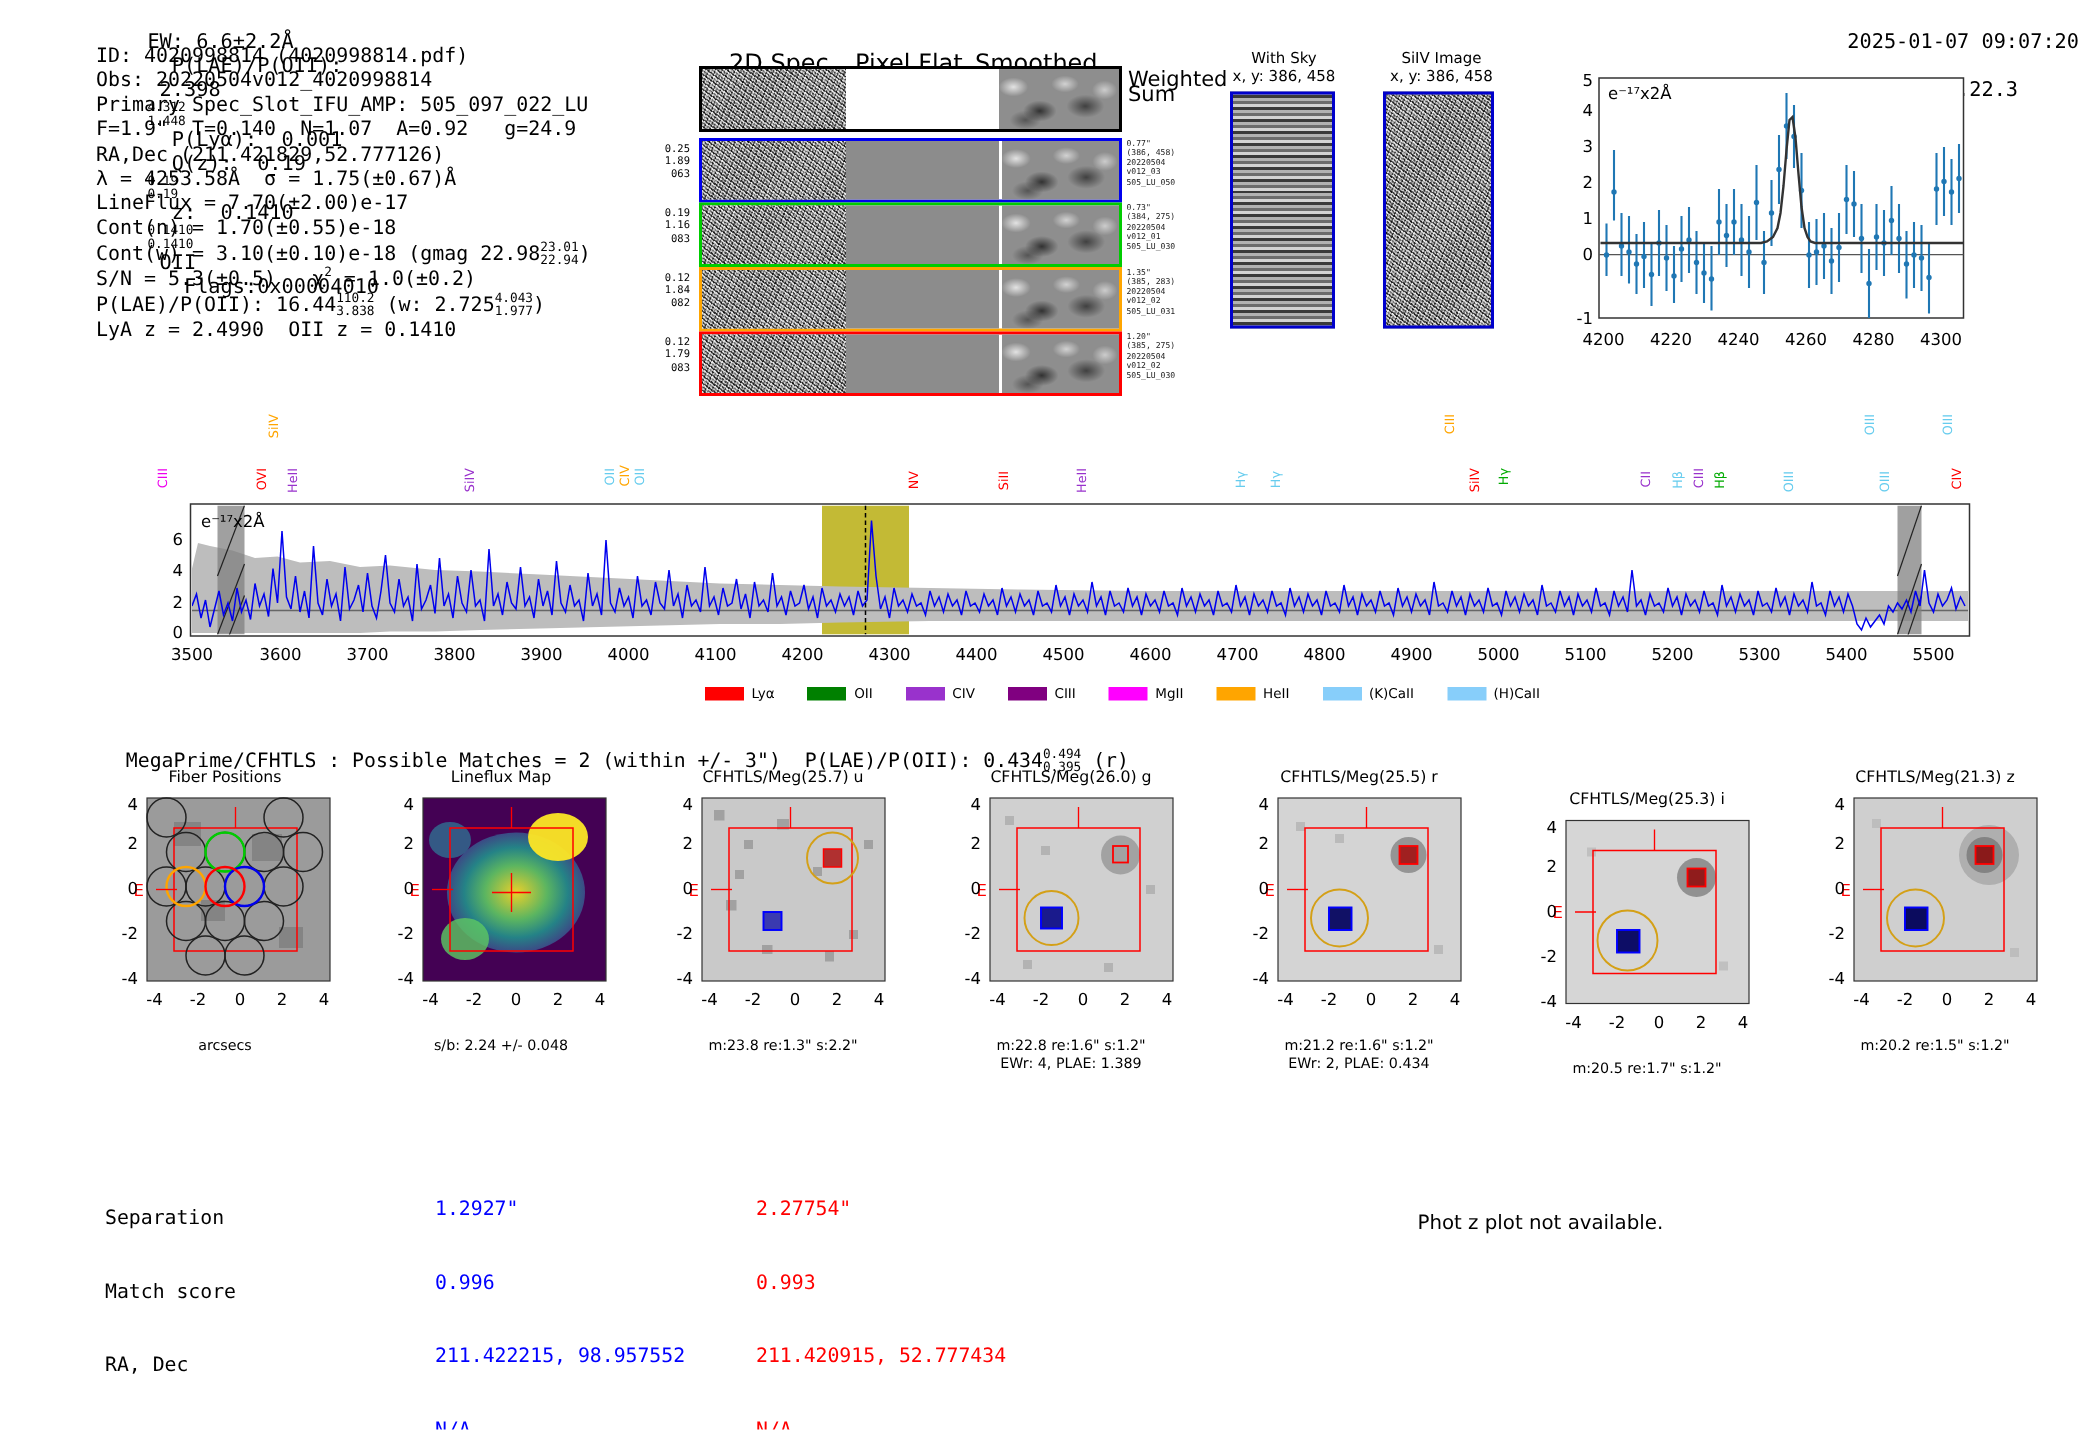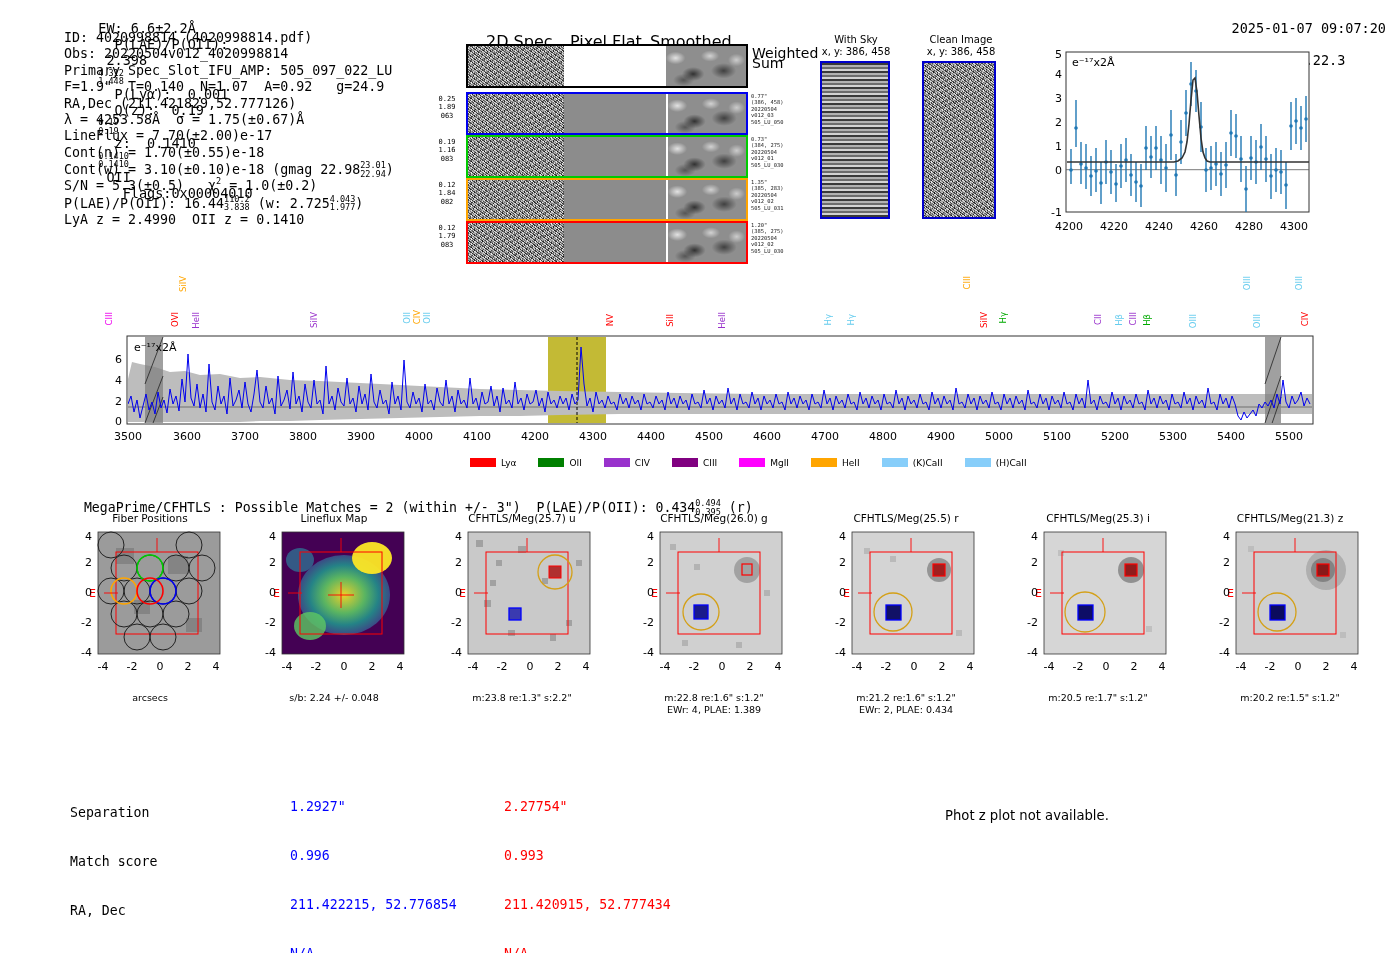--- a/index.html
+++ b/index.html
@@ -33,21 +33,21 @@
       repeating-linear-gradient(71deg, rgba(255,255,255,.3) 0 2px, rgba(0,0,0,.3) 2px 3px);}
   .smooth{background-color:#8e8e8e;
     background-image:
       radial-gradient(ellipse 14px 9px at 12% 30%, rgba(255,255,255,.75), rgba(255,255,255,0) 70%),
       radial-gradient(ellipse 16px 10px at 34% 70%, rgba(0,0,0,.65), rgba(0,0,0,0) 70%),
       radial-gradient(ellipse 13px 8px at 55% 25%, rgba(255,255,255,.6), rgba(255,255,255,0) 70%),
       radial-gradient(ellipse 18px 11px at 72% 62%, rgba(0,0,0,.55), rgba(0,0,0,0) 70%),
       radial-gradient(ellipse 12px 9px at 88% 35%, rgba(255,255,255,.55), rgba(255,255,255,0) 70%),
       radial-gradient(ellipse 15px 9px at 22% 85%, rgba(0,0,0,.4), rgba(0,0,0,0) 70%);}
   .flat-grey{background:#8c8c8c;}
-  .row-left{font-size:7px;line-height:8.4px;text-align:center;width:26px;}
+  .row-left{font-size:7px;line-height:8.4px;text-align:right;width:26px;}
   .row-right{font-size:5.4px;line-height:6.4px;color:#222;width:48px;}
 
   
   .cut-title{font-size:10px;text-align:center;line-height:12px;}
   .sky{background-color:#909090;
     background-image:repeating-linear-gradient(0deg,
       rgba(0,0,0,.6) 0 2px, rgba(255,255,255,.6) 2px 4px, rgba(0,0,0,.25) 4px 6px, rgba(255,255,255,.3) 6px 8px);}
 
   
   .axistext{font-family:"DejaVu Sans","Liberation Sans",sans-serif;font-size:11px;fill:#000;}
@@ -186,21 +186,21 @@
     </div>
   </div>
 </div>
 
 <div class="abs" style="left:820px;top:34px;">
   <div class="sans cut-title" style="width:72px;">With Sky</div>
   <div class="sans cut-title" style="width:72px;">x, y: 386, 458</div>
   <div class="imgbox sky" style="margin-top:3px;width:70px;height:158px;border:2px solid #0000cc;"></div>
 </div>
 <div class="abs" style="left:922px;top:34px;">
-  <div class="sans cut-title" style="width:78px;">Clean Image</div>
+  <div class="sans cut-title" style="width:78px;">SiIV Image</div>
   <div class="sans cut-title" style="width:78px;">x, y: 386, 458</div>
   <div class="imgbox noise" style="margin-top:3px;width:74px;height:158px;border:2px solid #0000cc;"></div>
 </div>
 
 <div class="abs" style="left:1036px;top:44px;width:280px;height:212px;">
   <svg width="280" height="212" viewBox="0 0 280 212">
 
     <rect x="30" y="8" width="243" height="160" fill="#ffffff" stroke="#333333" stroke-width="1"></rect>
     <line x1="30" y1="125.7" x2="273" y2="125.7" stroke="#555" stroke-width="0.8"></line>
 
@@ -641,21 +641,21 @@
         <text x="56" y="140" text-anchor="middle">-2</text>
         <text x="84" y="140" text-anchor="middle">0</text>
         <text x="112" y="140" text-anchor="middle">2</text>
         <text x="140" y="140" text-anchor="middle">4</text>
       </g>
     </svg>
     <div class="cut-cap abs" style="left:8px;top:180px;width:172px;">m:21.2  re:1.6"  s:1.2"</div>
     <div class="cut-cap abs" style="left:8px;top:192px;width:172px;">EWr: 2, PLAE: 0.434</div>
   </div>
 
-  <div class="abs" style="left:956px;top:0;width:188px;">
+  <div class="abs" style="left:956px;top:15px;width:188px;">
     <div class="cut-panel-title">CFHTLS/Meg(25.3) i</div>
     <svg class="abs" style="left:18px;top:18px;" width="152" height="190" viewBox="0 0 152 190">
       <rect x="22" y="2" width="122" height="122" fill="#d6d6d6"></rect>
       <circle cx="109" cy="40" r="13" fill="#8a8a8a" opacity="0.9"></circle>
       <g opacity="0.3" fill="#909090">
         <rect x="36" y="20" width="6" height="6"></rect>
           <rect x="124" y="96" width="6" height="6"></rect>
       </g>
       <rect x="22" y="2" width="122" height="122" fill="none" stroke="#333" stroke-width="0.8"></rect>
       <rect x="40" y="22" width="82" height="82" fill="none" stroke="#ff0000" stroke-width="1"></rect>
@@ -731,21 +731,21 @@
     <div>Spec z</div>
     
     
     
     
   </div>
 
   <div class="col" style="left:220px;top:-6px;color:#0000ff;">
     <div>1.2927"</div>
     <div>0.996</div>
-    <div>211.422215, 52.776854</div>
+    <div>211.422215, 98.957552</div>
     <div>N/A</div>
     
     
     
     
   </div>
 
   <div class="col" style="left:434px;top:-6px;color:#ff0000;">
     <div>2.27754"</div>
     <div>0.993</div>

